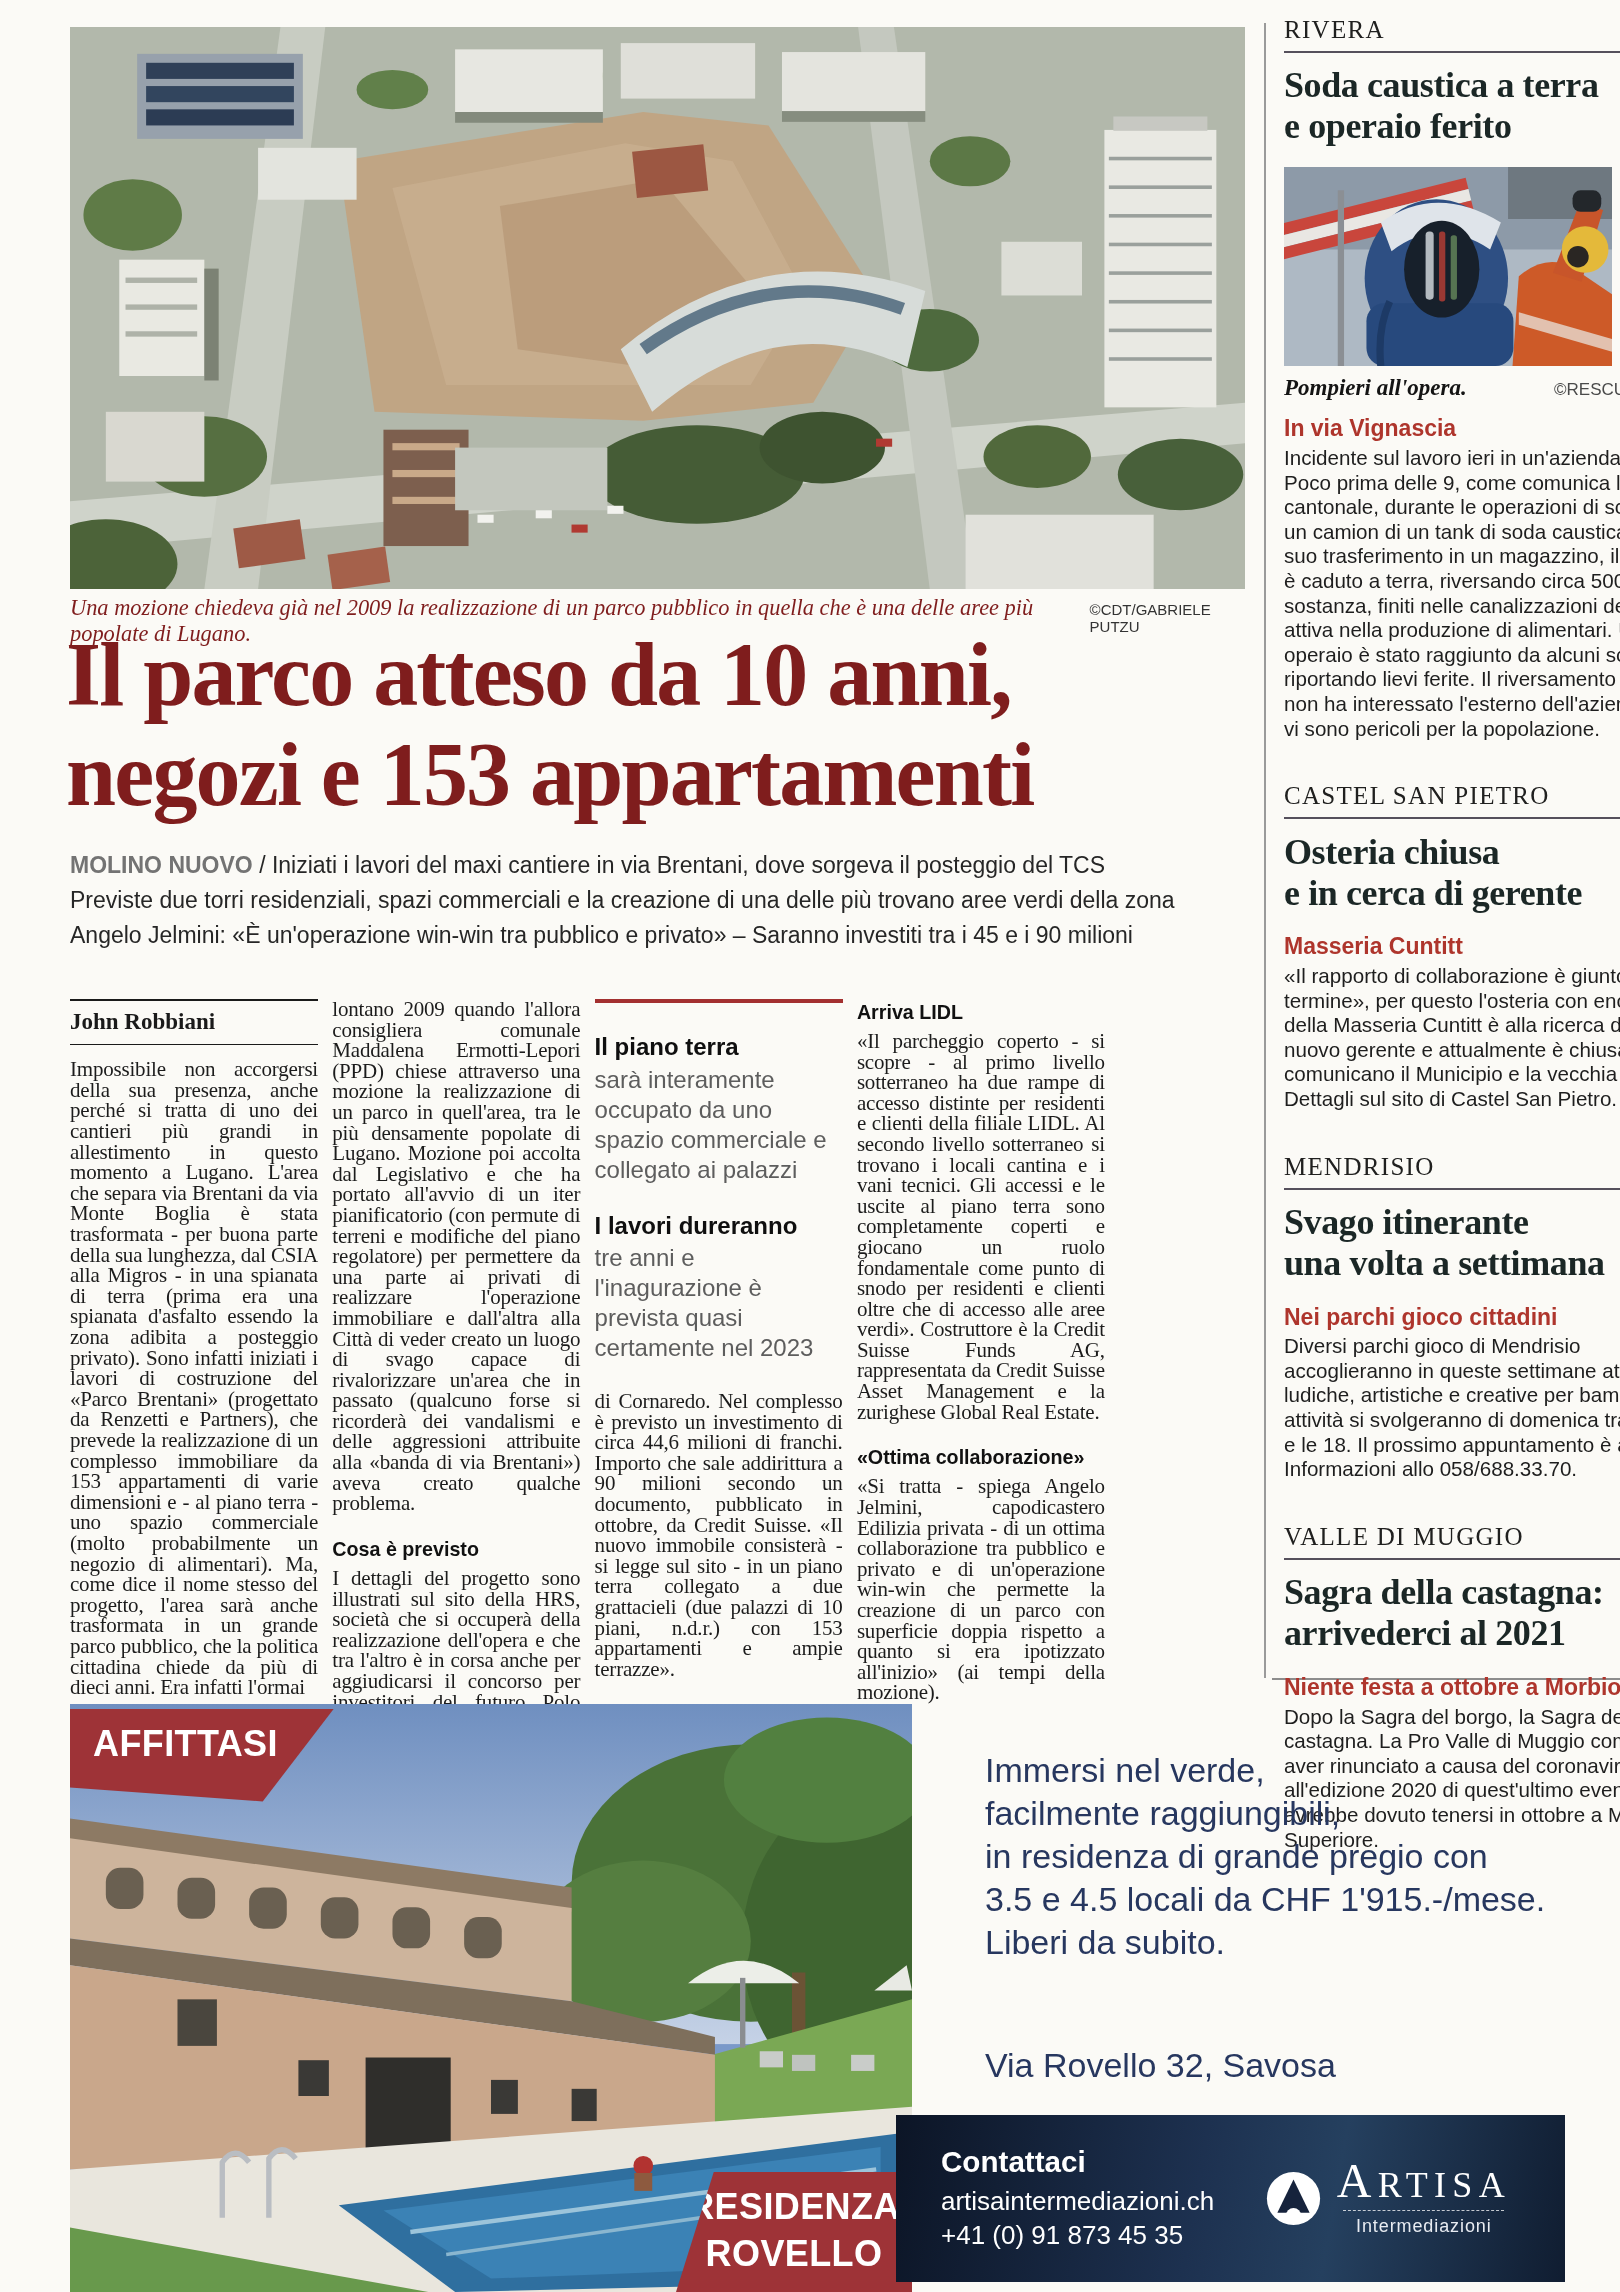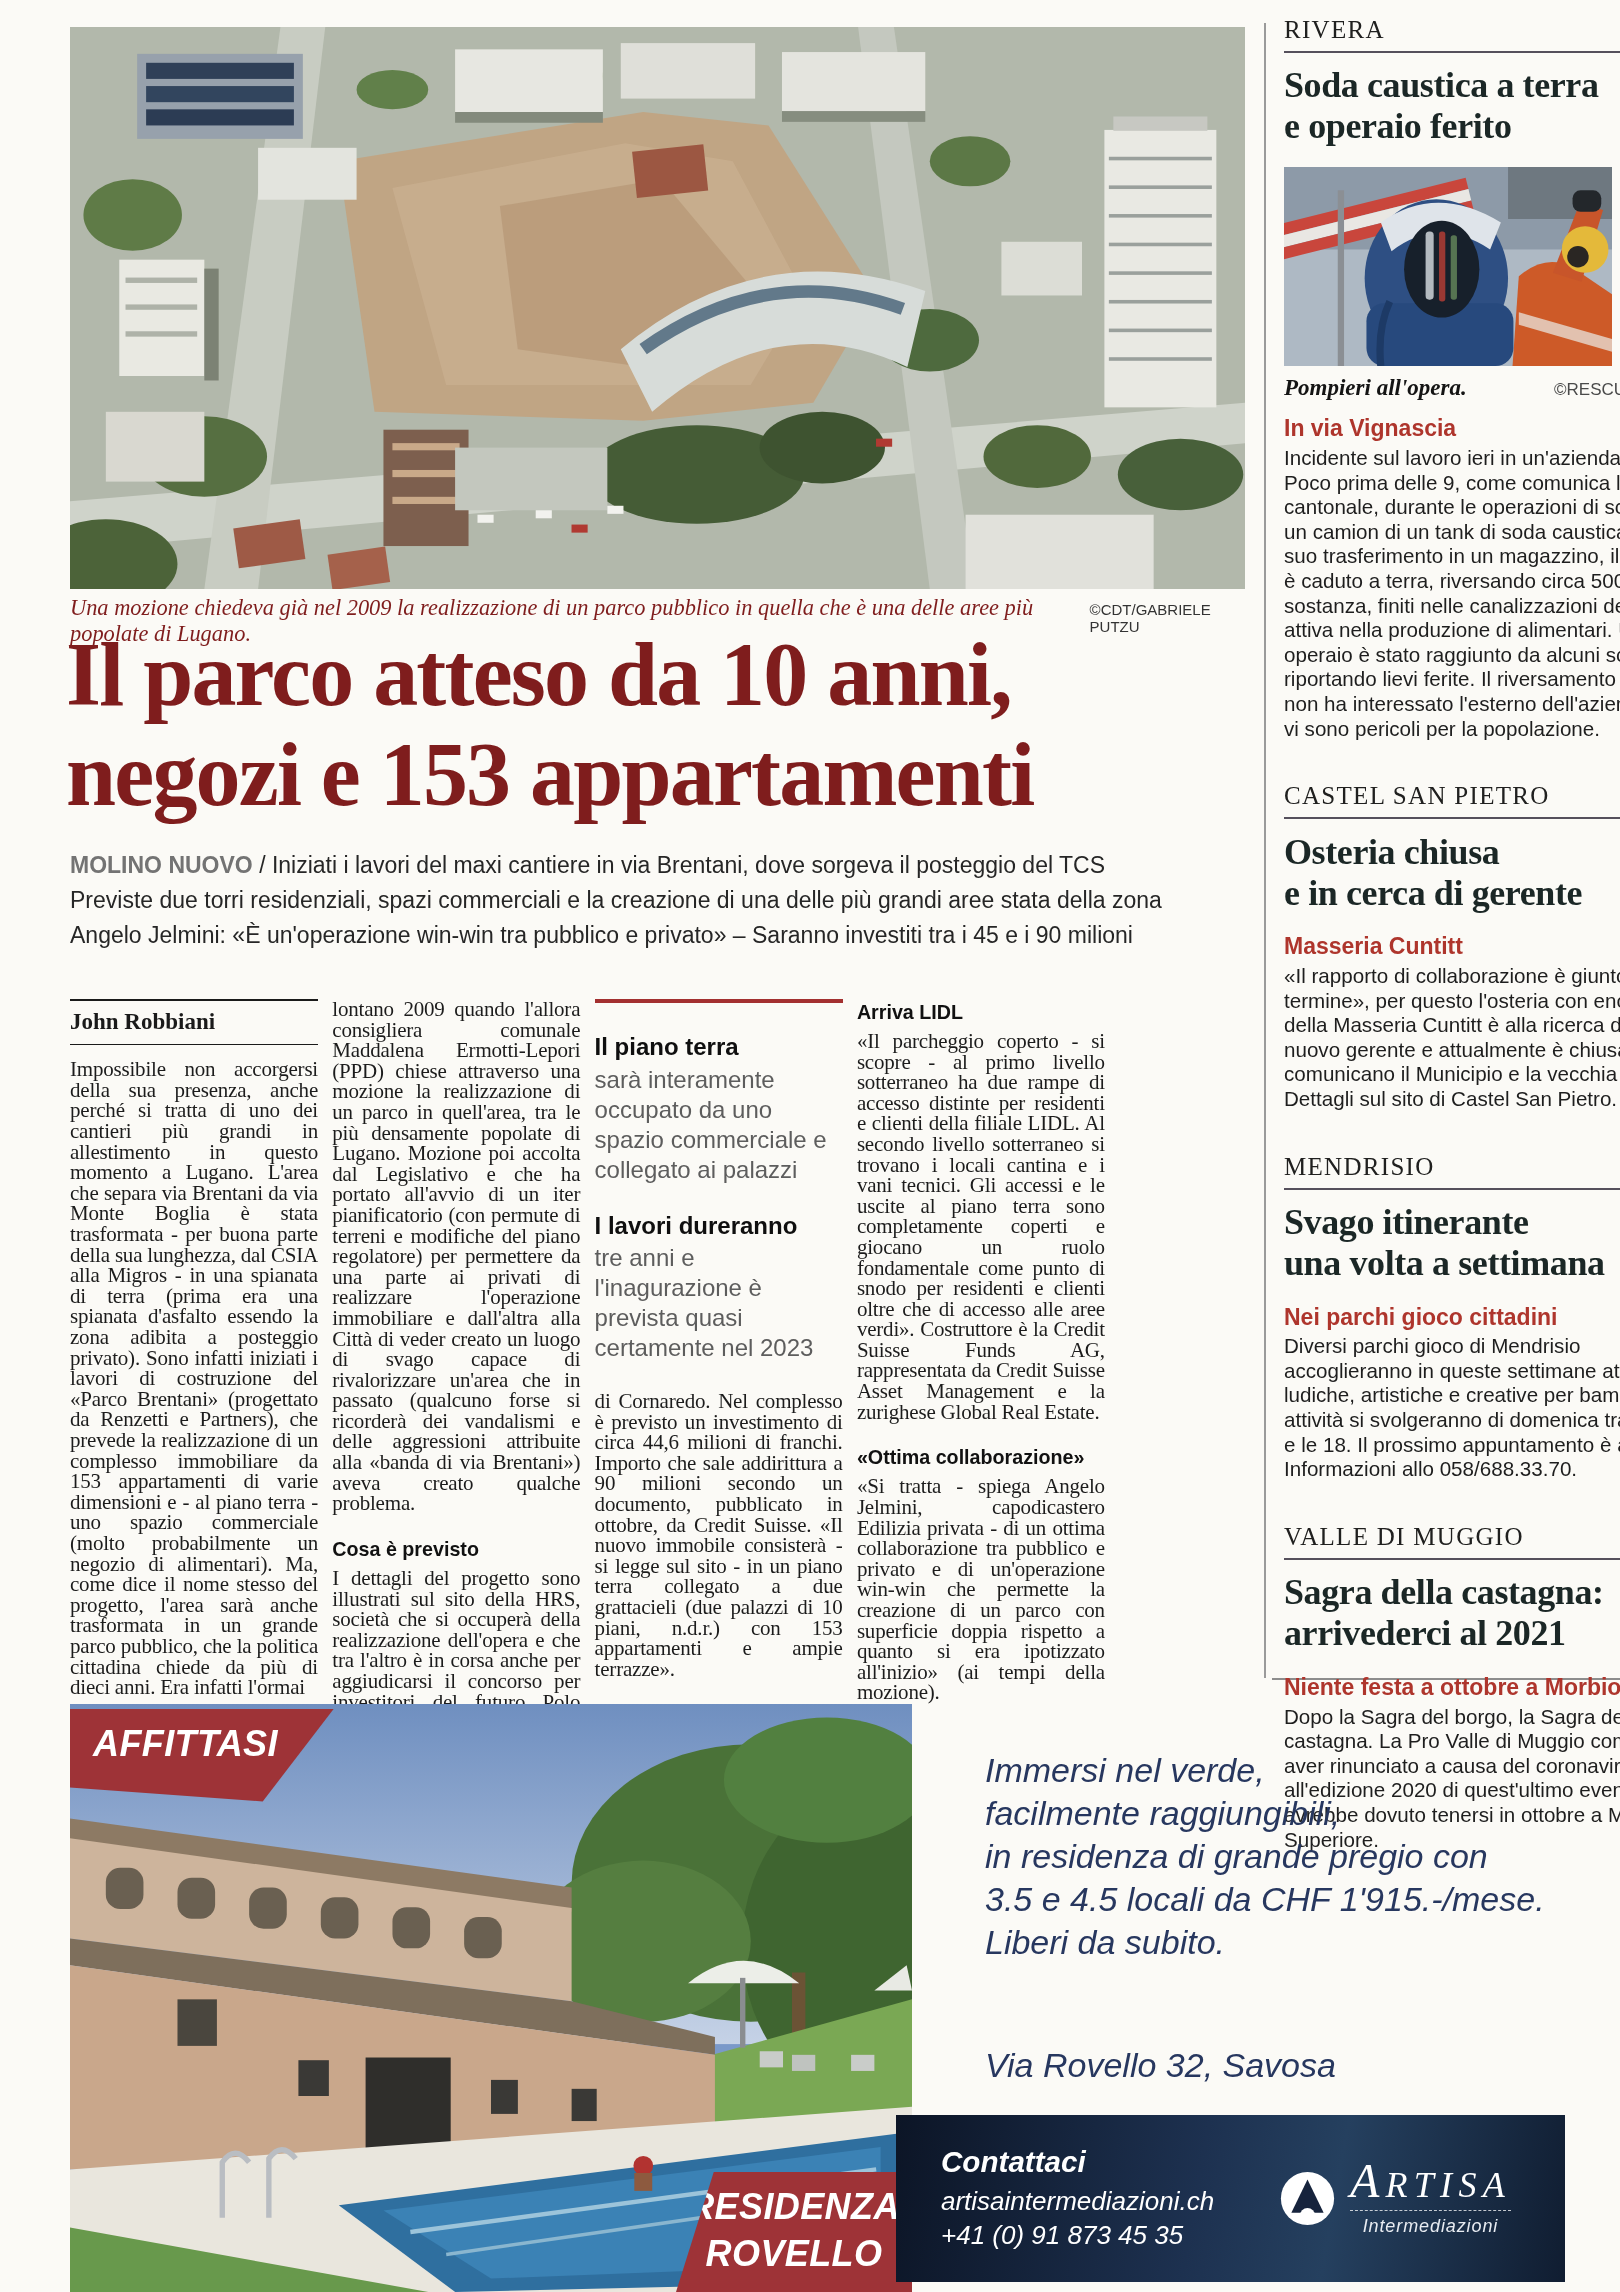--- a/index.html
+++ b/index.html
@@ -40,21 +40,21 @@
   .sb-photo{width:328px;height:199px;margin:19.7px 0 9px;overflow:hidden;background:#9aa7b5;}
   .sb-photo svg{display:block;width:100%;height:100%;}
   .sb-caption-row{width:412px;display:flex;justify-content:space-between;align-items:baseline;margin-bottom:14.3px;}
   .sb-caption{font-style:italic;font-weight:bold;font-size:23px;color:#141414;}
   .sb-credit{font-family:"Liberation Sans",sans-serif;font-size:17px;color:#4a4a4a;white-space:nowrap;}
   .sb-subhead{font-family:"Liberation Sans",sans-serif;font-weight:bold;font-size:23px;color:#ae352c;margin:5.4px 0 1.8px;}
   .sb-body{font-family:"Liberation Sans",sans-serif;font-size:20.6px;line-height:24.6px;color:#1e1e1e;width:430px;margin:3.6px 0 0;}
   .sb-gap{height:41px;}
   .sb-bottom-rule{position:absolute;left:1272px;top:1678px;width:348px;height:1.8px;background:#8d8d8d;}
   
-  .ad{position:absolute;left:0;top:1704px;width:1620px;height:588px;font-style:italic;}
+  .ad{position:absolute;left:0;top:1704px;width:1620px;height:588px;}
   .ad-photo{position:absolute;left:70px;top:0;width:842px;height:588px;overflow:hidden;background:#7a99c9;}
   .ad-photo svg{display:block;width:100%;height:100%;}
   .ribbon{position:absolute;left:70px;top:4.5px;width:264px;height:93px;background:#9e3337;
           clip-path:polygon(0 0,100% 0,73% 100%,0 85%);z-index:3;}
   .ribbon span{display:block;padding:14.3px 0 0 23px;color:#fff;font-family:"Liberation Sans",sans-serif;
                font-weight:bold;font-size:36px;letter-spacing:0.4px;}
   .residenza{position:absolute;left:676px;top:468px;width:236px;height:120px;background:#9e3337;
              clip-path:polygon(16% 0,100% 0,100% 100%,0 100%);z-index:3;
              display:flex;flex-direction:column;align-items:center;padding-top:10.7px;box-sizing:border-box;}
   .residenza div{color:#fff;font-family:"Liberation Sans",sans-serif;font-weight:bold;font-size:36px;line-height:47px;letter-spacing:0.4px;}
@@ -158,21 +158,21 @@
     <span class="credit">©CDT/GABRIELE PUTZU</span>
   </div>
 
   <div class="headline">
     <div>Il parco atteso da 10 anni,</div>
     <div>negozi e 153 appartamenti</div>
   </div>
 
   <div class="standfirst">
     <div><span class="kicker-red">MOLINO NUOVO</span> <span>/ Iniziati i lavori del maxi cantiere in via Brentani, dove sorgeva il posteggio del TCS</span></div>
-    <div>Previste due torri residenziali, spazi commerciali e la creazione di una delle più grandi aree stata della zona</div>
+    <div>Previste due torri residenziali, spazi commerciali e la creazione di una delle più trovano aree verdi della zona</div>
     <div>Angelo Jelmini: «È un'operazione win-win tra pubblico e privato» – Saranno investiti tra i 45 e i 90 milioni</div>
   </div>
 
   <div class="cols">
     <div class="col">
       <div class="byline">John Robbiani</div>
       <p class="body-p">Impossibile non accorgersi della sua presenza, anche perché si tratta di uno dei cantieri più grandi in allestimento in questo momento a Lugano. L'area che separa via Brentani da via Monte Boglia è stata trasformata - per buona parte della sua lunghezza, dal CSIA alla Migros - in una spianata di terra (prima era una spianata d'asfalto essendo la zona adibita a posteggio privato). Sono infatti iniziati i lavori di costruzione del «Parco Brentani» (progettato da Renzetti e Partners), che prevede la realizzazione di un complesso immobiliare da 153 appartamenti di varie dimensioni e - al piano terra - uno spazio commerciale (molto probabilmente un negozio di alimentari). Ma, come dice il nome stesso del progetto, l'area sarà anche trasformata in un grande parco pubblico, che la politica cittadina chiede da più di dieci anni. Era infatti l'ormai</p>
     </div>
     <div class="col">
       <p class="body-p">lontano 2009 quando l'allora consigliera comunale Maddalena Ermotti-Lepori (PPD) chiese attraverso una mozione la realizzazione di un parco in quell'area, tra le più densamente popolate di Lugano. Mozione poi accolta dal Legislativo e che ha portato all'avvio di un iter pianificatorio (con permute di terreni e modifiche del piano regolatore) per permettere da una parte ai privati di realizzare l'operazione immobiliare e dall'altra alla Città di veder creato un luogo di svago capace di rivalorizzare un'area che in passato (qualcuno forse si ricorderà dei vandalismi e delle aggressioni attribuite alla «banda di via Brentani») aveva creato qualche problema.</p>

